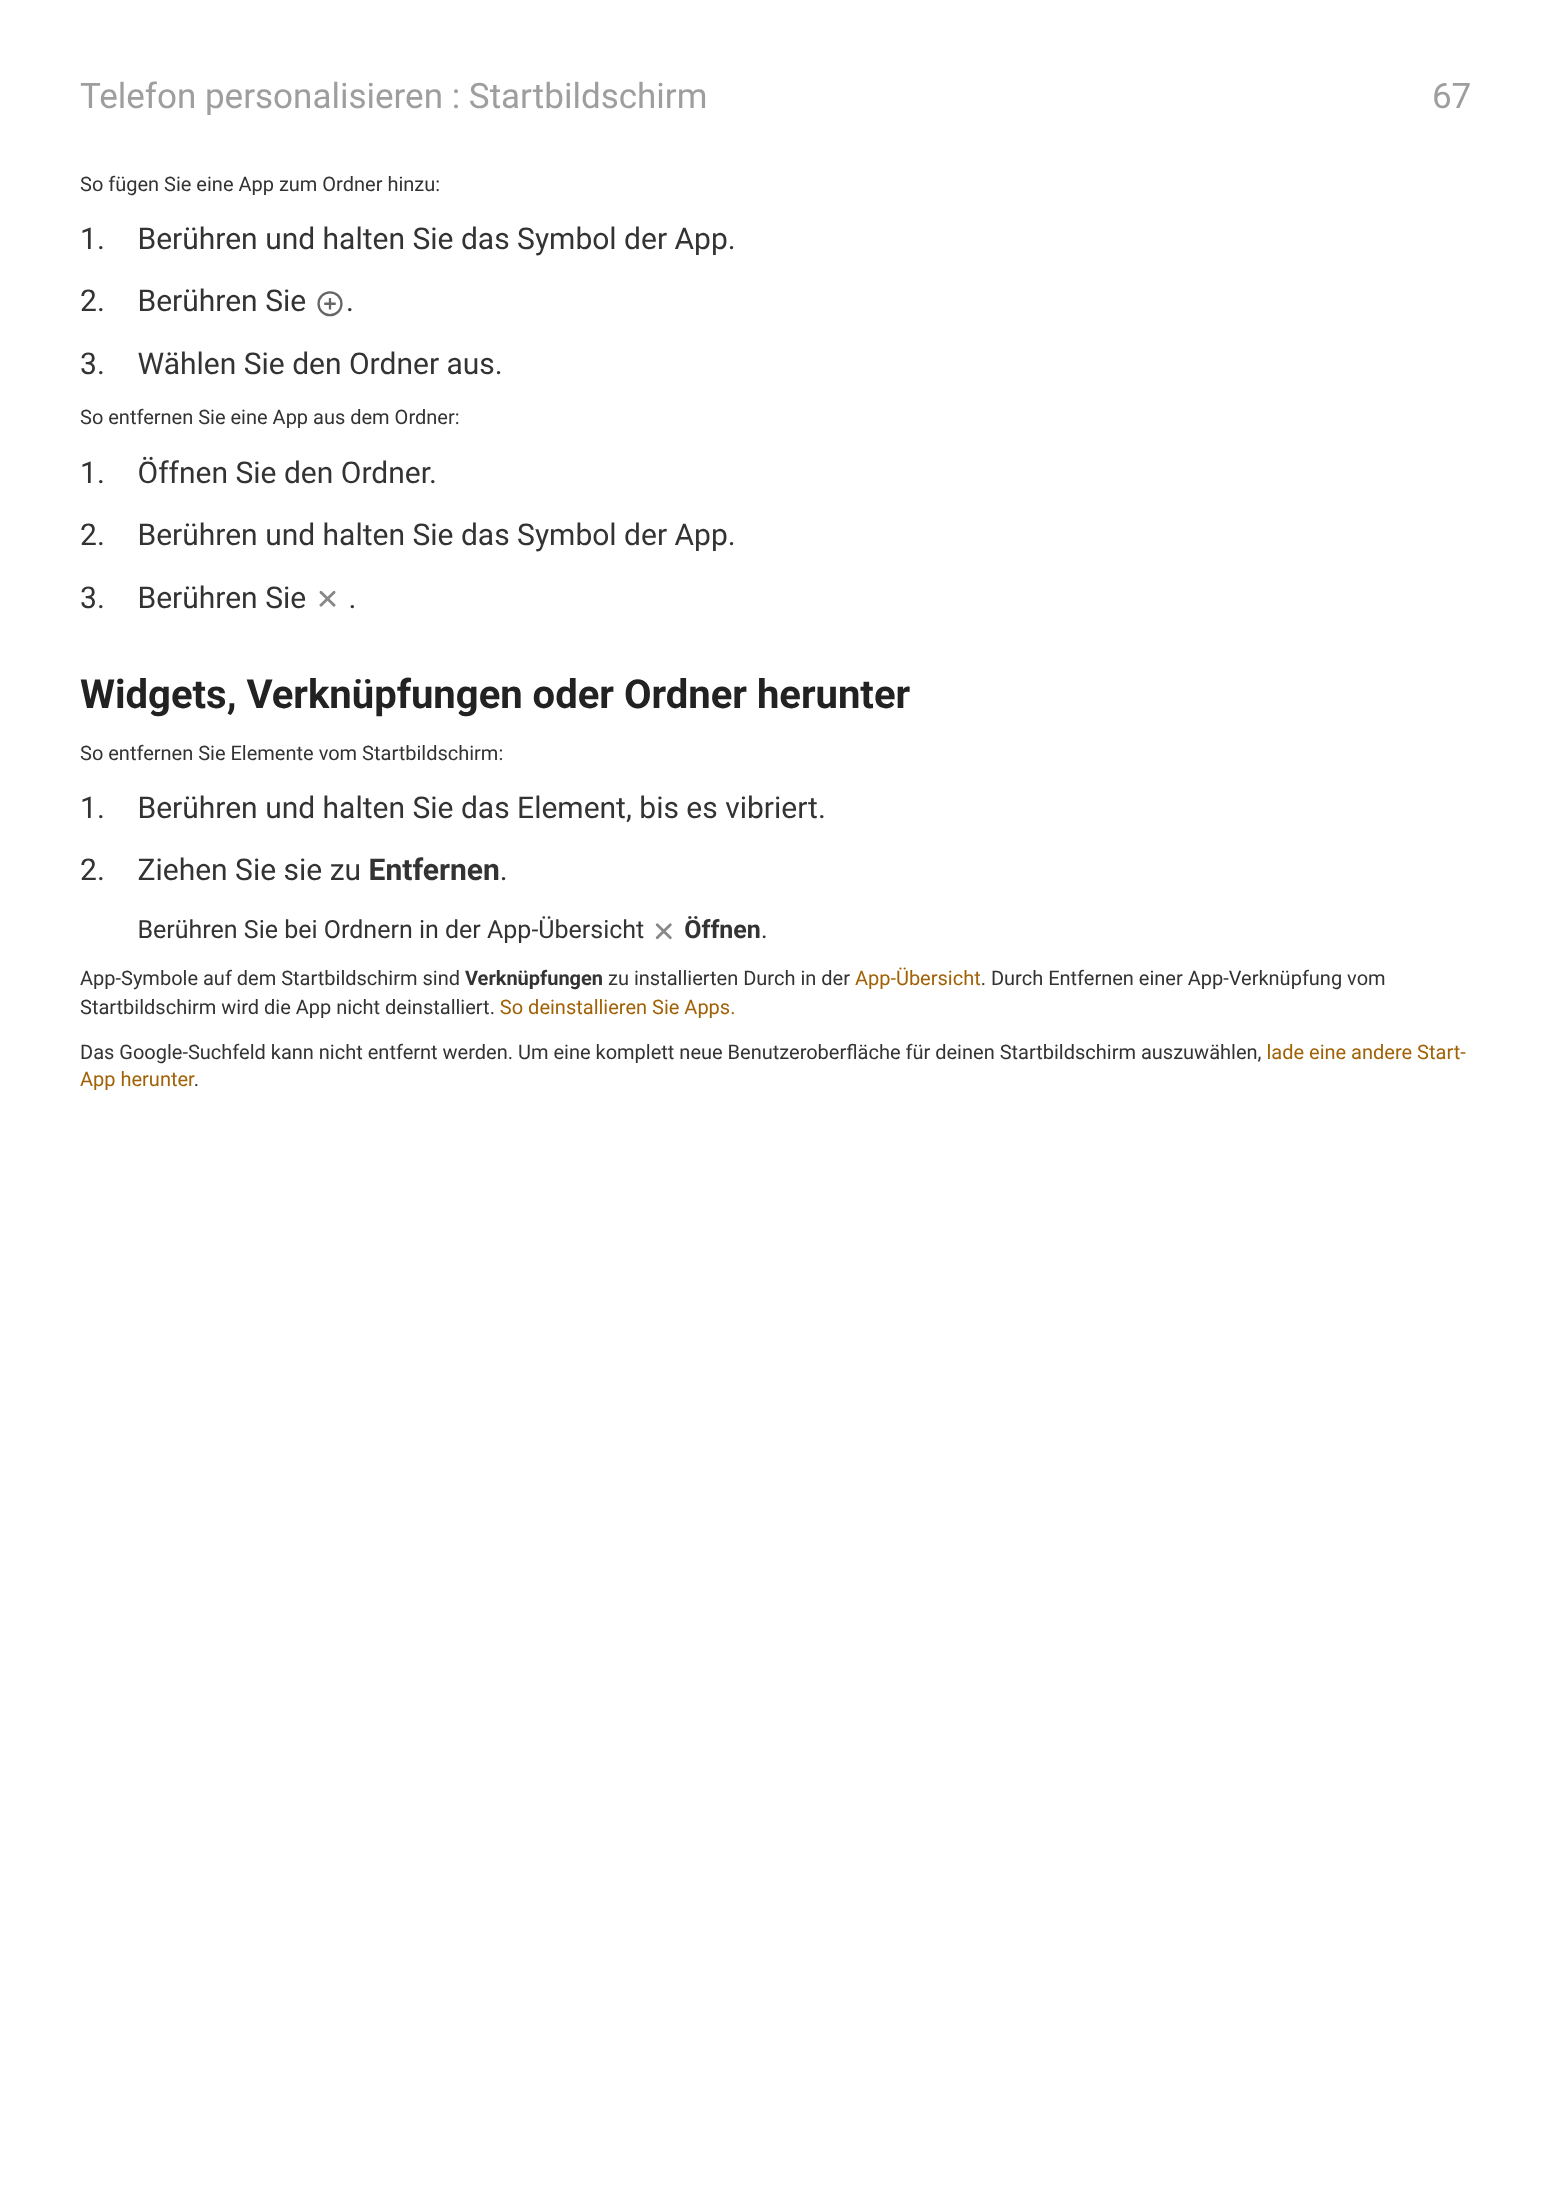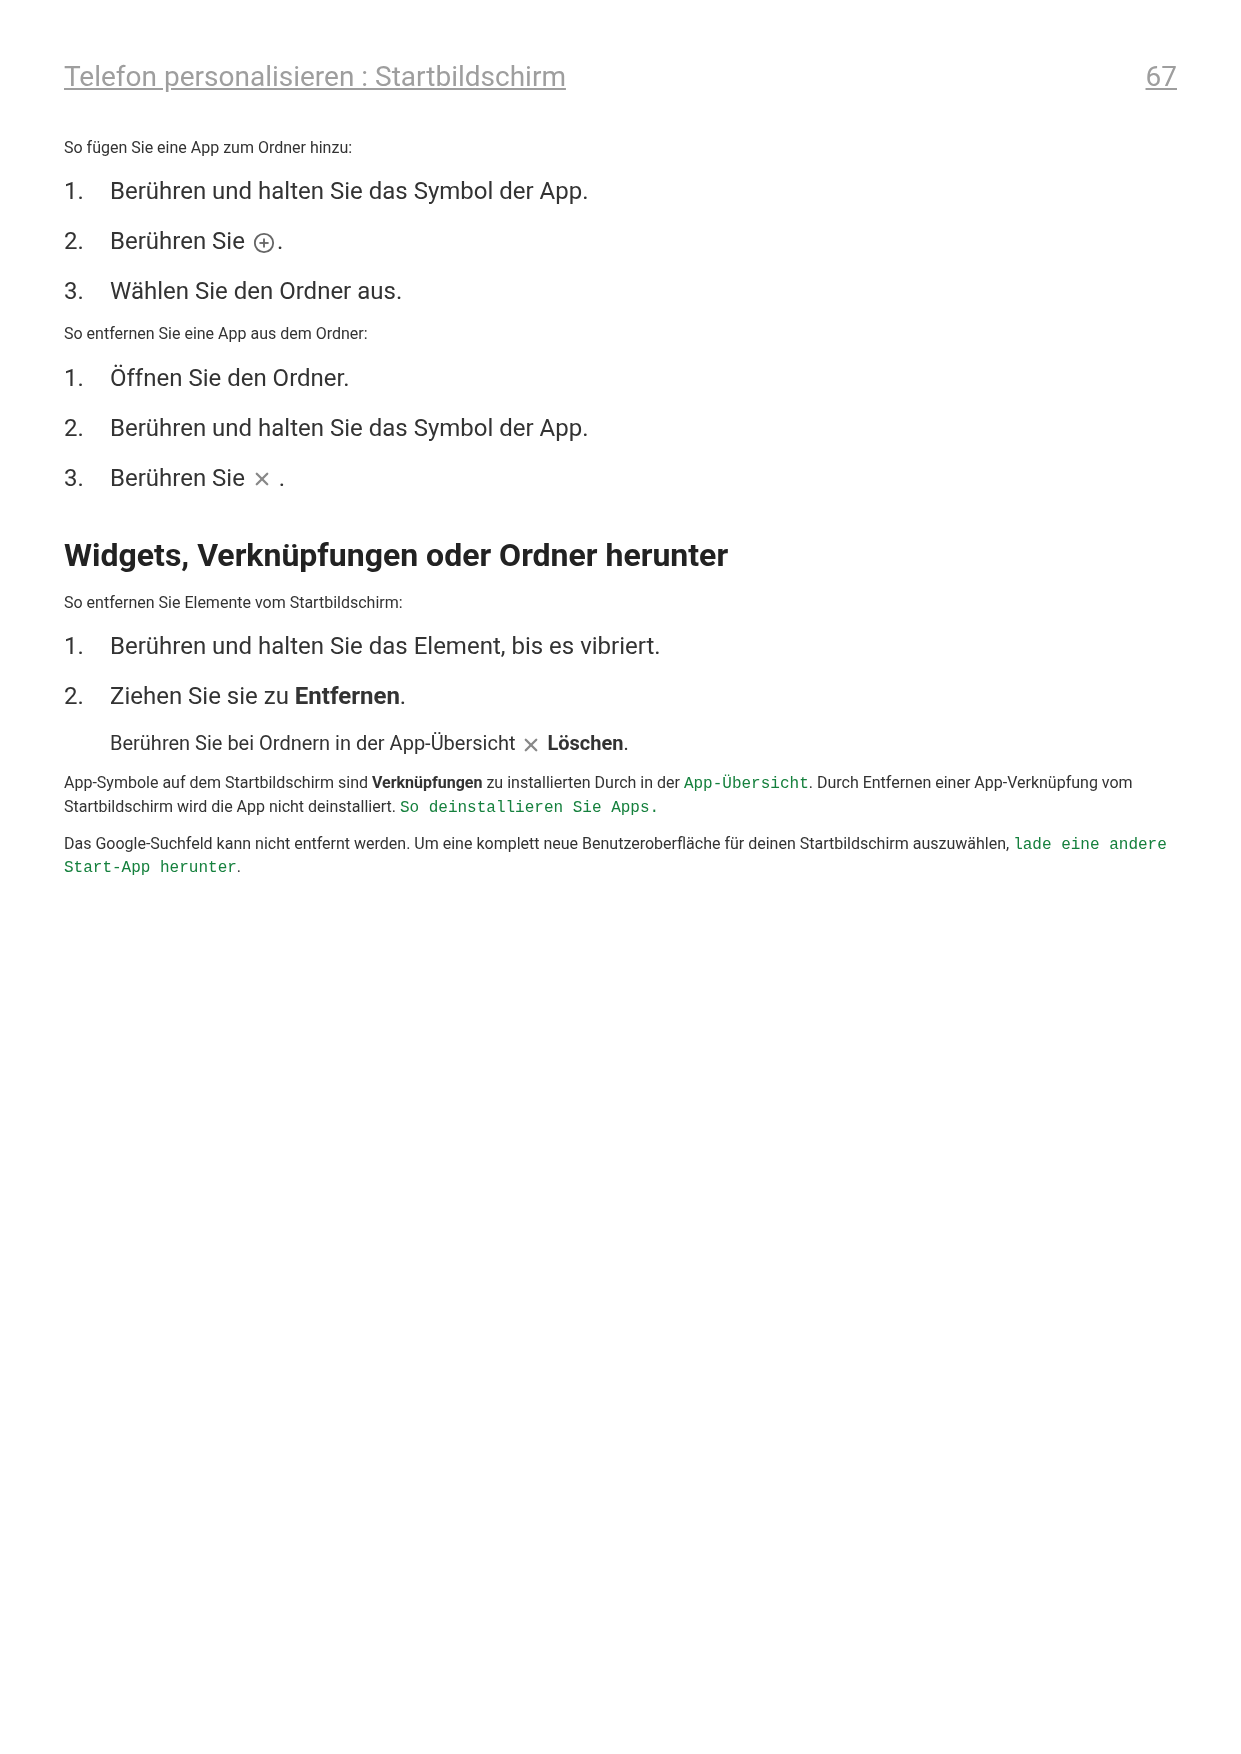--- a/index.html
+++ b/index.html
@@ -16,21 +16,20 @@
     padding: 60px 64px 60px 64px;
   }
   .header {
     display: flex;
     justify-content: space-between;
     align-items: baseline;
     color: #9e9e9e;
     font-size: 28px;
     font-weight: 400;
     margin-bottom: 44px;
-    text-decoration: underline;
   }
   .header .pagenum {
     color: #9e9e9e;
   }
   .para {
     font-size: 16px;
     line-height: 1.4;
     color: #333;
     margin: 0 0 14px 0;
   }
@@ -70,23 +69,22 @@
   }
   .icon {
     display: inline-block;
     vertical-align: middle;
     margin: 0 2px;
   }
   .icon svg {
     display: block;
   }
   .link {
-    color: #15803d;
+    color: #a16207;
     text-decoration: none;
-    font-family: Liberation Mono, monospace;
   }
   b { font-weight: 700; }
 </style>
 </head>
 <body>
 
 <div class="page">
 
   <div class="header">
     <span>Telefon personalisieren : Startbildschirm</span>
@@ -124,21 +122,21 @@
   <ol>
     <li>Berühren und halten Sie das Element, bis es vibriert.</li>
     <li>
       <span>Ziehen Sie sie zu </span><b>Entfernen</b><span>.</span>
     </li>
   </ol>
   <p class="sub">
     <span>Berühren Sie bei Ordnern in der App-Übersicht </span><span class="icon"><svg width="18" height="18" viewBox="0 0 24 24">
           <line x1="5" y1="5" x2="19" y2="19" stroke="#888" stroke-width="3" stroke-linecap="round"></line>
           <line x1="19" y1="5" x2="5" y2="19" stroke="#888" stroke-width="3" stroke-linecap="round"></line>
-        </svg></span> <b>Löschen</b><span>.</span>
+        </svg></span> <b>Öffnen</b><span>.</span>
   </p>
 
   <p class="para">
     <span>App-Symbole auf dem Startbildschirm sind </span><b>Verknüpfungen</b><span> zu installierten Durch in der </span><a class="link">App-Übersicht</a><span>. Durch Entfernen einer App-Verknüpfung vom Startbildschirm wird die App nicht deinstalliert. </span><a class="link">So deinstallieren Sie Apps.</a>
   </p>
 
   <p class="para">
     <span>Das Google-Suchfeld kann nicht entfernt werden. Um eine komplett neue Benutzeroberfläche für deinen Startbildschirm auszuwählen, </span><a class="link">lade eine andere Start-App herunter</a><span>.</span>
   </p>
 

